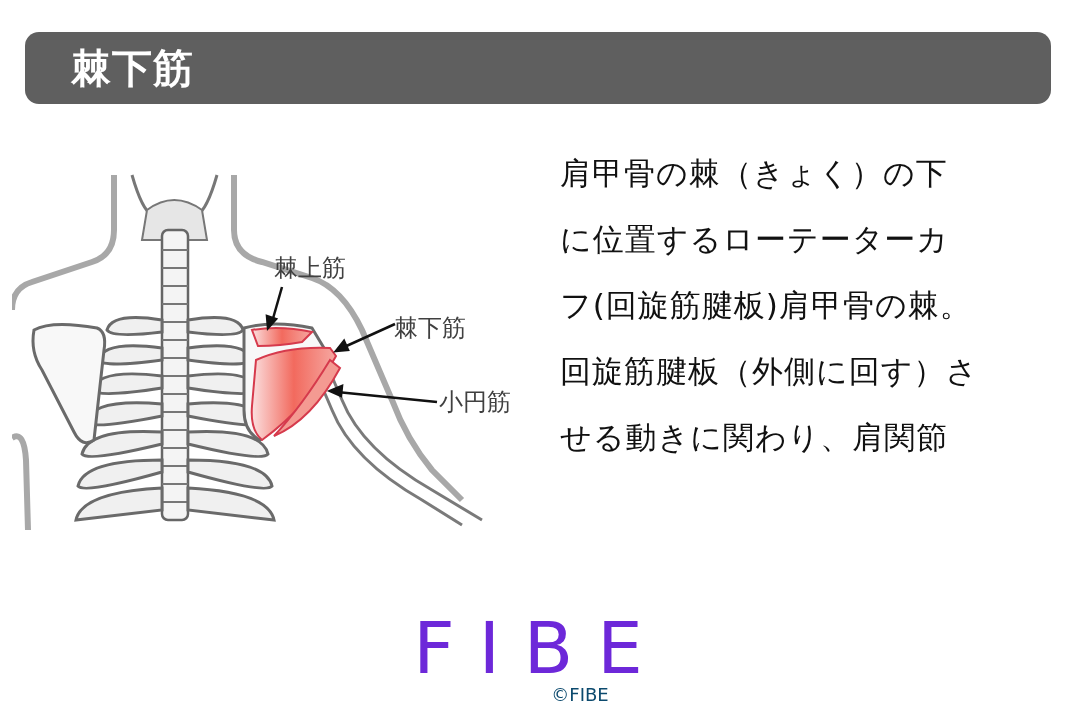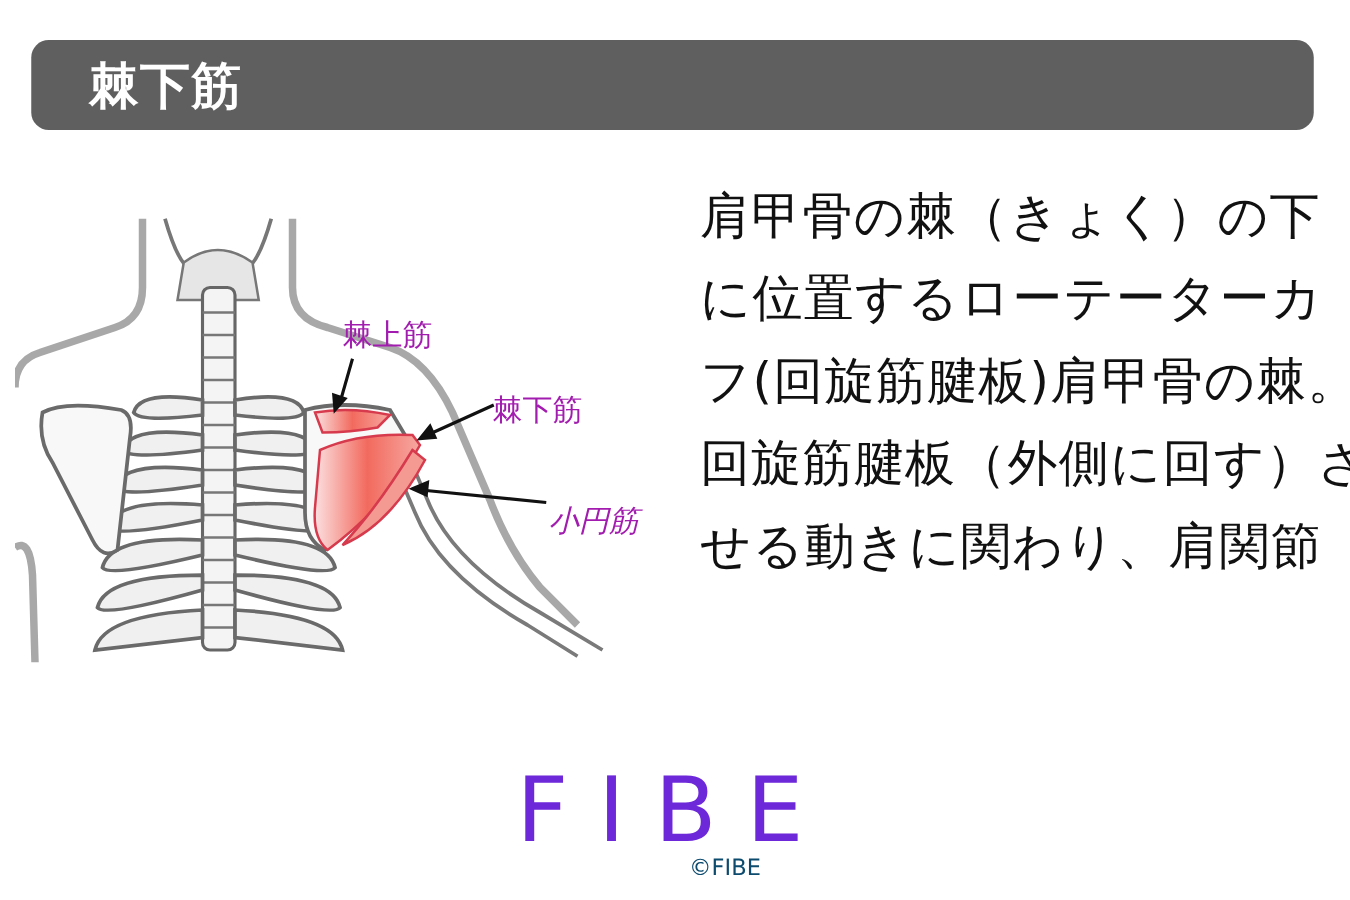--- a/index.html
+++ b/index.html
@@ -2,23 +2,23 @@
 <html><head>
   <meta charset="utf-8">
   <style>
     html, body { margin:0; padding:0; }
     body { width:1080px; height:720px; background:#ffffff; position:relative; overflow:hidden;
            font-family: "DejaVu Sans", "Liberation Sans", sans-serif; color:#111; }
     .title-bar { position:absolute; left:25px; top:32px; width:1026px; height:72px;
                  background:#5f5f5f; border-radius:14px; }
     .title-text { position:absolute; left:46px; top:9px; color:#fff; font-size:40px; font-weight:bold; letter-spacing:1px; }
     .figure { position:absolute; left:12px; top:170px; width:520px; height:360px; }
-    .label { position:absolute; font-size:24px; color:#a21caf; white-space:nowrap; }
+    .label { position:absolute; font-size:24px; color:#404040; white-space:nowrap; }
     .desc { position:absolute; left:560px; top:140px; width:490px; }
-    .desc-line { font-size:40px; line-height:66px; height:66px; white-space:nowrap; letter-spacing:1px; }
+    .desc-line { font-size:31px; line-height:66px; height:66px; white-space:nowrap; letter-spacing:1px; }
     .watermark { position:absolute; left:0; width:1080px; top:606px; text-align:center;
                  font-size:72px; color:#6d28d9; letter-spacing:24px; font-family:"DejaVu Sans", sans-serif; }
     .copyright { position:absolute; left:0; width:1080px; top:684px; text-align:center; font-size:18px; color:#0c4a6e;padding-left:40px; }
   </style>
 </head>
 <body>
 
 <div class="title-bar">
   <div class="title-text">棘下筋</div>
 </div>
@@ -78,21 +78,21 @@
       <line x1="270" y1="117" x2="260" y2="152"></line>
       <path d="M256,158 L255,146 L264,149 Z"></path>
       <line x1="383" y1="154" x2="330" y2="178"></line>
       <path d="M324,181 L332,171 L336,180 Z"></path>
       <line x1="425" y1="232" x2="325" y2="222"></line>
       <path d="M318,221 L330,216 L329,226 Z"></path>
     </g>
   </svg>
   <div class="label" style="left:262px; top:82px;">棘上筋</div>
   <div class="label" style="left:382px; top:142px;">棘下筋</div>
-  <div class="label" style="left:427px; top:231px;font-style:italic;">小円筋</div>
+  <div class="label" style="left:427px; top:216px;">小円筋</div>
 </div>
 
 <div class="desc">
   <div class="desc-line">肩甲骨の棘（きょく）の下</div>
   <div class="desc-line">に位置するローテーターカ</div>
   <div class="desc-line">フ(回旋筋腱板)肩甲骨の棘。</div>
   <div class="desc-line">回旋筋腱板（外側に回す）さ</div>
   <div class="desc-line">せる動きに関わり、肩関節</div>
 </div>
 

